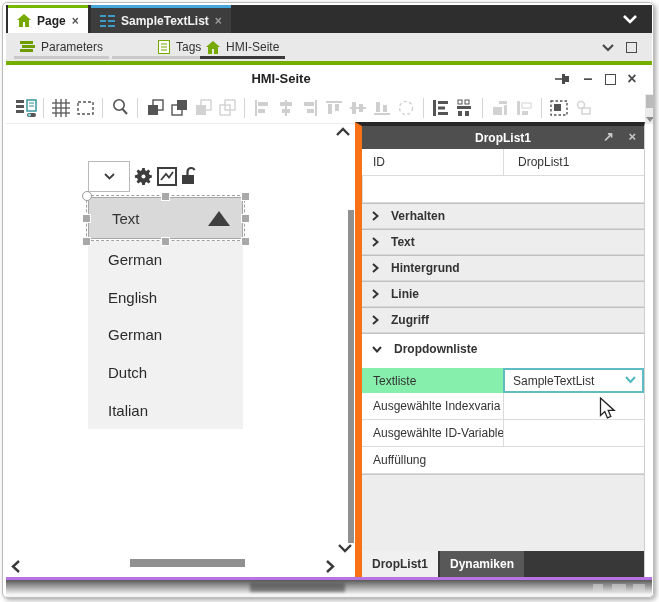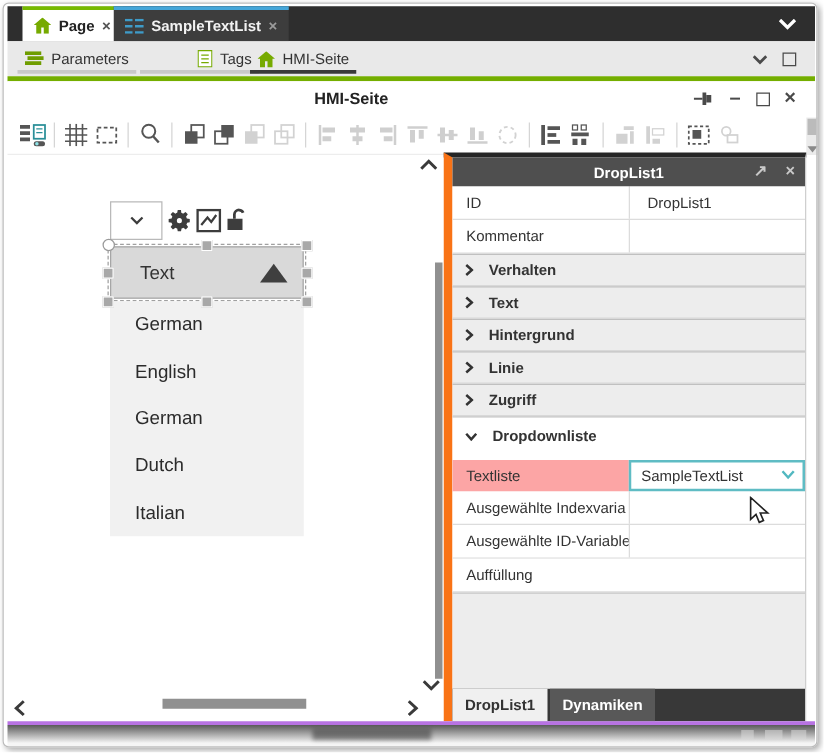--- a/index.html
+++ b/index.html
@@ -62,21 +62,21 @@
   .p-head .hic{position:absolute;top:3px;color:#c9c9c9;font-size:13px;font-weight:bold;}
   .kv{display:flex;height:26px;flex:none;border-bottom:1px solid #dcdcdc;background:#fff;
       font-size:12px;align-items:stretch;}
   .kv .k{width:141px;flex:none;display:flex;align-items:center;padding-left:11px;box-sizing:border-box;
          overflow:hidden;white-space:nowrap;}
   .kv .v{flex:1;display:flex;align-items:center;padding-left:14px;border-left:1px solid #dcdcdc;
          overflow:hidden;white-space:nowrap;}
   .sec{height:26px;flex:none;background:#ededed;border-top:1px solid #c0c0c0;border-bottom:1px solid #d8d8d8;
        display:flex;align-items:center;gap:12px;padding-left:10px;font-size:12px;font-weight:bold;color:#333;box-sizing:border-box;}
   .sec.open{background:#fff;height:31px;border-bottom:none;}
-  .hl .k{background:#fca5a5;text-align:right;}
+  .hl .k{background:#86efac;text-align:right;}
   .hl{border-bottom:none;height:25px;position:relative;}
   .hl .v{border:2px solid #5fbcc4;padding-left:8px;position:relative;}
   .hl .v .chev{position:absolute;right:6px;top:6px;}
   .filler{flex:1;background:#ededed;border-top:1px solid #c6c6c6;}
   .p-tabs{height:26px;flex:none;background:#383838;display:flex;align-items:flex-start;gap:2px;padding-top:0;}
   .p-tab{height:26px;display:flex;align-items:center;padding:0 10px;font-size:12px;font-weight:bold;}
   .p-tab.active{background:#f0f0f0;color:#333;}
   .p-tab.idle{background:#585858;color:#fff;}
   
   .purple{left:6px;top:577px;width:646px;height:3px;background:#b873e3;}
@@ -84,21 +84,21 @@
   .smudge{left:250px;top:583px;width:95px;height:9px;background:#3c3c3c;opacity:.55;filter:blur(1.5px);}
   .mark{position:absolute;top:584px;height:8px;background:#d9d9d9;opacity:.55;}
   svg{display:block;}
 </style>
 </head>
 <body>
 
 <div class="shot">
 
   <div class="abs topbar">
-    <div class="doctab active" style="left:12px;">
+    <div class="doctab active" style="left:2px;">
       <svg width="14" height="13" viewBox="0 0 14 13">
           <path d="M7 0L0 6h2v7h4V8h2v5h4V6h2z" fill="#76aa00"></path>
         </svg>
       <span>Page</span>
       <span class="xbtn">×</span>
     </div>
     <div class="doctab inactive" style="left:85px;">
       <svg width="15" height="12" viewBox="0 0 15 12">
         <g fill="#3e9bc8">
             <rect x="0" y="0" width="6" height="2"></rect>
@@ -403,21 +403,20 @@
     <div class="p-head">
       <span>DropList1</span>
       <span class="hic" style="right:30px;">↗</span>
       <span class="hic" style="right:8px;">×</span>
     </div>
     <div class="kv">
       <div class="k">ID</div>
       <div class="v">DropList1</div>
     </div>
     <div class="kv">
-      <div class="k">Kommentar</div>
       <div class="v"></div>
     </div>
     <div class="sec">
       <svg width="7" height="10" viewBox="0 0 7 10">
           <path d="M1 1l4.5 4L1 9" fill="none" stroke="#333" stroke-width="2"></path>
         </svg>
       <span>Verhalten</span>
     </div>
     <div class="sec">
       <svg width="7" height="10" viewBox="0 0 7 10">

